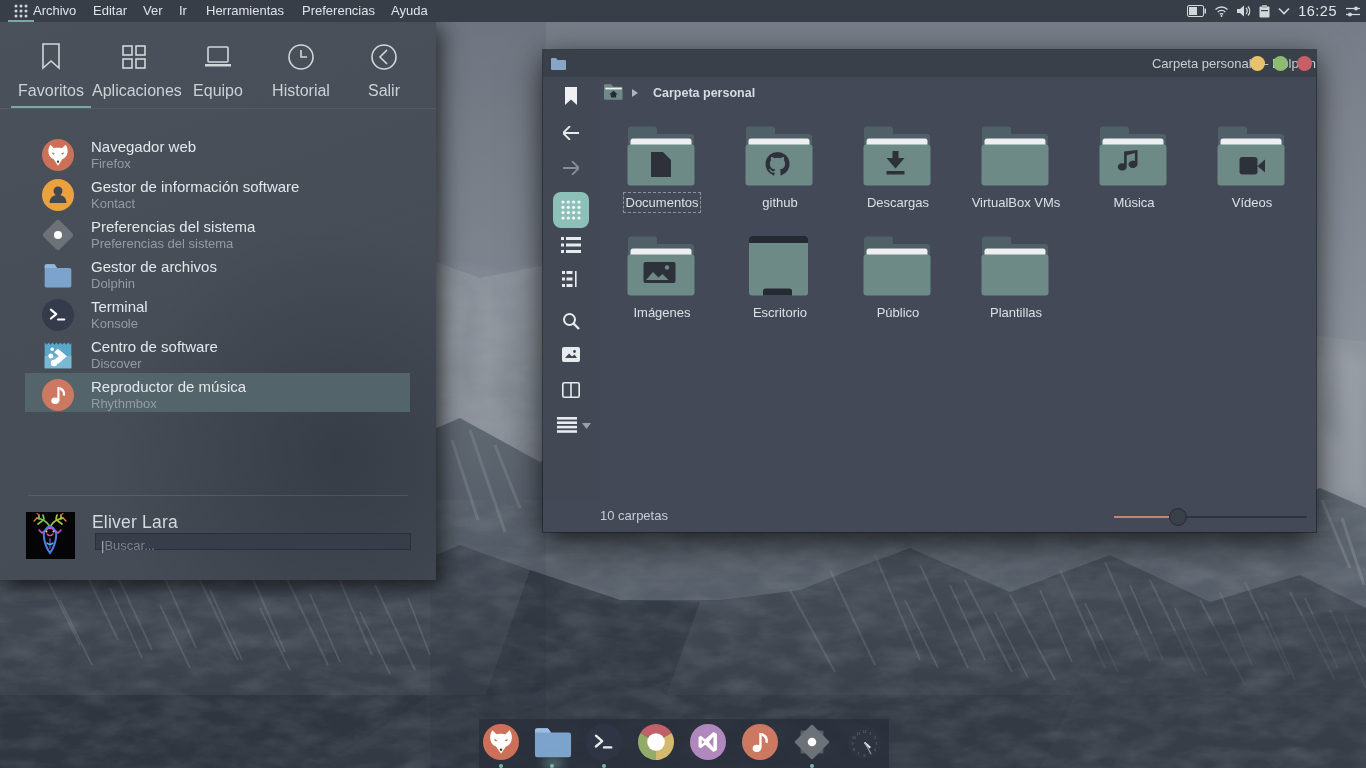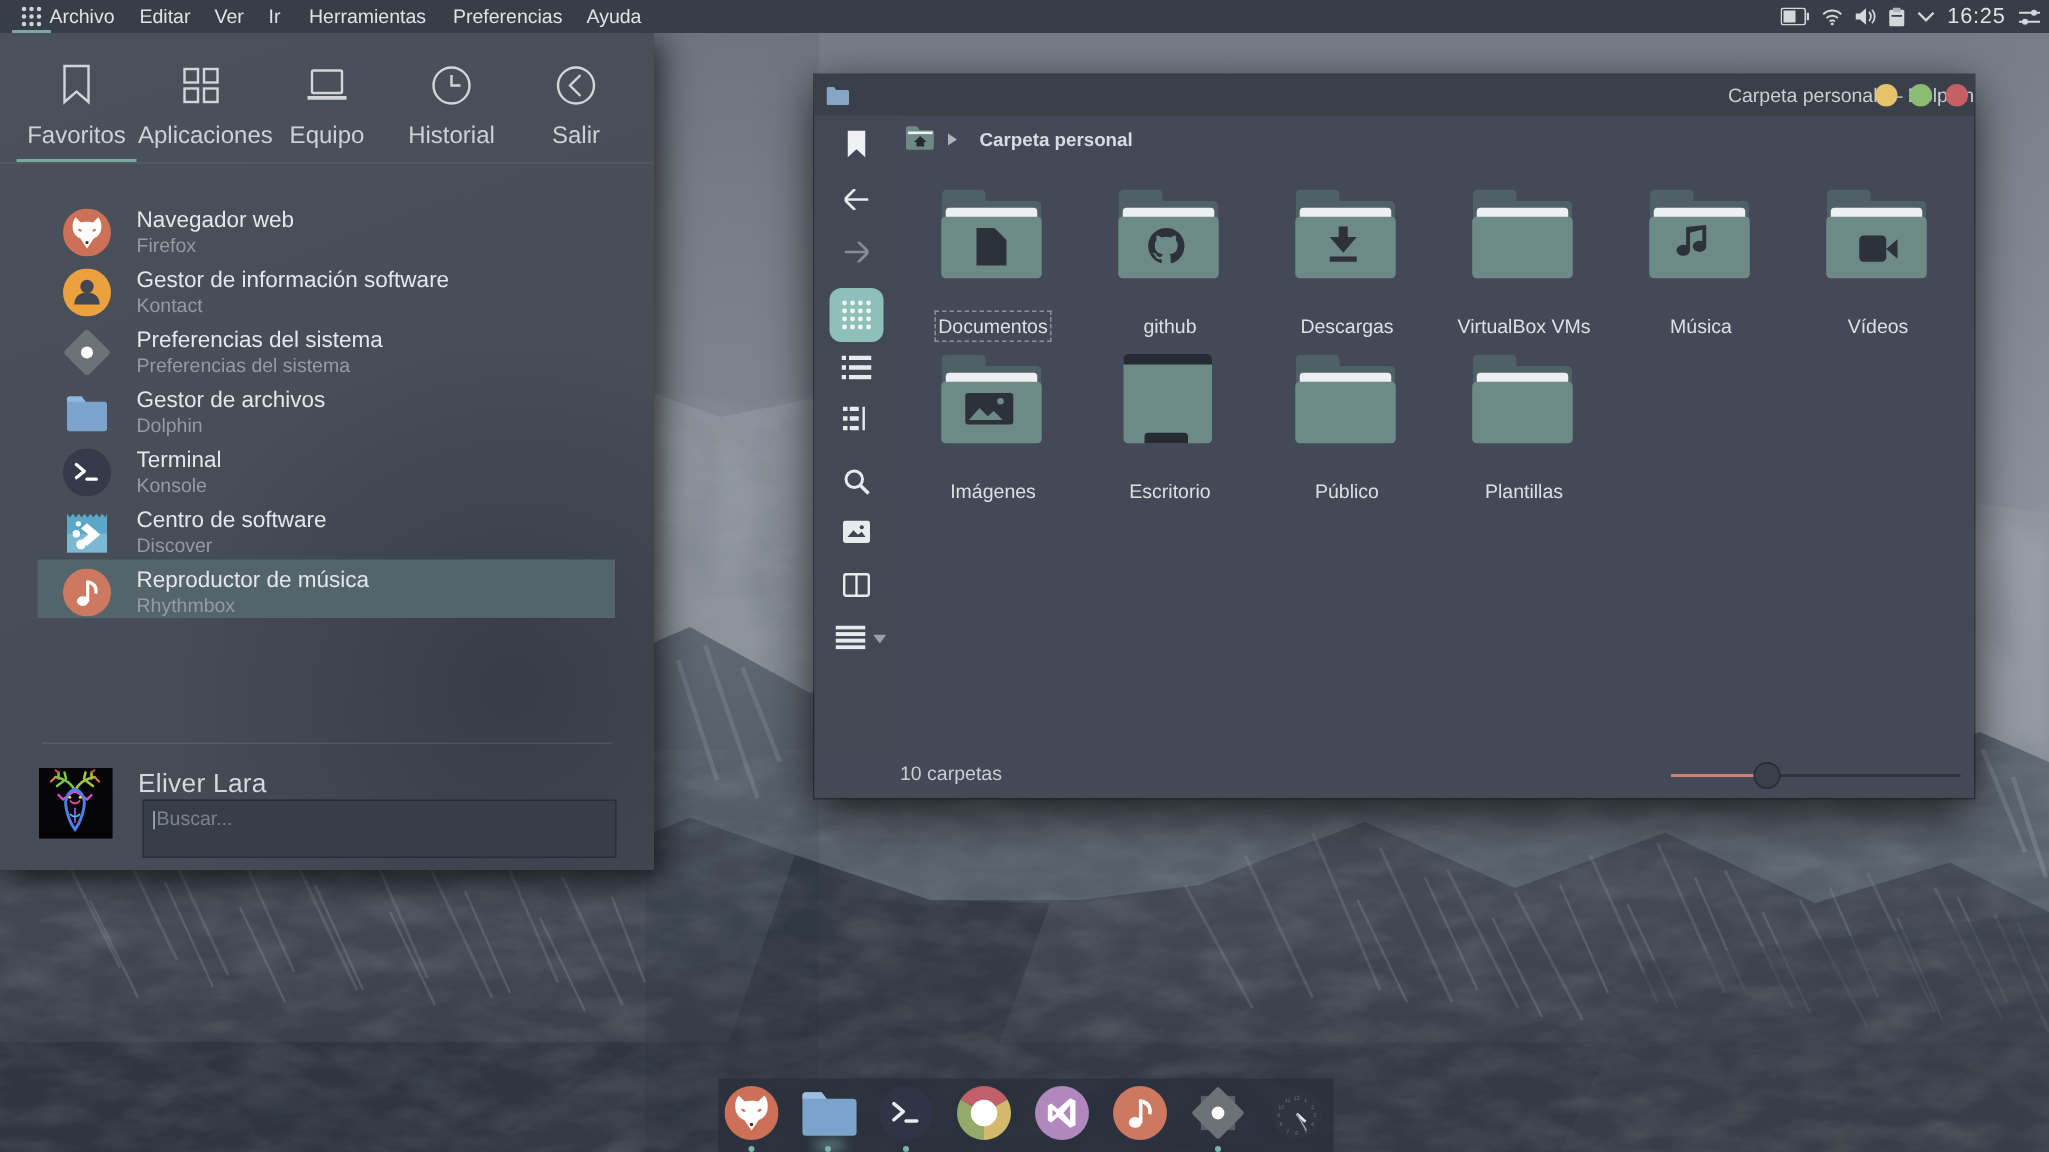--- a/index.html
+++ b/index.html
@@ -16,31 +16,31 @@
 .cat svg{display:block;margin:0 auto 10px}
 #cat-underline{position:absolute;left:11px;top:84px;width:80px;height:2px;background:#7ba8a2}
 #cat-sep{position:absolute;left:0;top:86px;width:436px;height:1px;background:rgba(255,255,255,.07)}
 .approw{position:absolute;left:0;width:436px;height:40px}
 .approw .ic{position:absolute;left:42px;top:3px;width:32px;height:32px}
 .approw .t1{position:absolute;left:91px;top:2px;font-size:15px;color:#e4e7ea}
 .approw .t2{position:absolute;left:91px;top:20px;font-size:13px;color:#959ba3}
 #hl{position:absolute;left:25px;top:351px;width:385px;height:39px;background:#53646b}
 #usep{position:absolute;left:28px;top:473px;width:380px;height:1px;background:rgba(255,255,255,.10)}
 #uname{position:absolute;left:92px;top:490px;font-size:17.5px;color:#d5d9dd;letter-spacing:.2px}
-#search{position:absolute;left:95px;top:511px;width:316px;height:39px;background:#383e49;border:1px solid #2a2f39;color:#7c838d;font-size:13px;line-height:24px;padding-left:5px}
+#search{position:absolute;left:95px;top:511px;width:316px;height:17px;background:#383e49;border:1px solid #2a2f39;color:#7c838d;font-size:13px;line-height:24px;padding-left:5px}
 #avatar{position:absolute;left:26px;top:490px;width:49px;height:47px;background:#07070a;overflow:hidden}
 
 #win{position:absolute;left:543px;top:50px;width:773px;height:482px;background:#434957;z-index:30;box-shadow:0 0 0 1px rgba(22,27,35,.55),0 14px 34px rgba(0,0,0,.5),0 4px 22px rgba(0,0,0,.35)}
 #title{position:absolute;left:0;top:0;width:773px;height:27px;background:#394049;color:#c9ced5;font-size:13px;text-align:right;line-height:27px;text-indent:-46px}
 .wbtn{position:absolute;top:6px;width:15px;height:15px;border-radius:50%}
 #sidebar{position:absolute;left:0;top:27px;width:56px;height:423px;background:#424854}
 #statusbar{position:absolute;left:0;top:450px;width:773px;height:32px;background:#434957;color:#c9ced4;font-size:13px}
 .fcell{position:absolute;width:110px;text-align:center;color:#dce0e4;font-size:13px}
 .ficon{display:block;margin:0 auto}
-.flabel{margin-top:23px}
+.flabel{margin-top:8px}
 
 #dock{position:absolute;left:479px;top:719px;width:410px;height:49px;background:rgba(41,47,59,.82);z-index:20}
 .dicon{position:absolute;top:3px;width:40px;height:40px}
 .ddot{position:absolute;top:45px;width:4px;height:4px;border-radius:50%;background:#7fb2ad}
 </style>
 </head>
 <body>
 <div id="desk">
 
 <svg width="1366" height="768" viewBox="0 0 1366 768" style="position:absolute;left:0;top:0">

